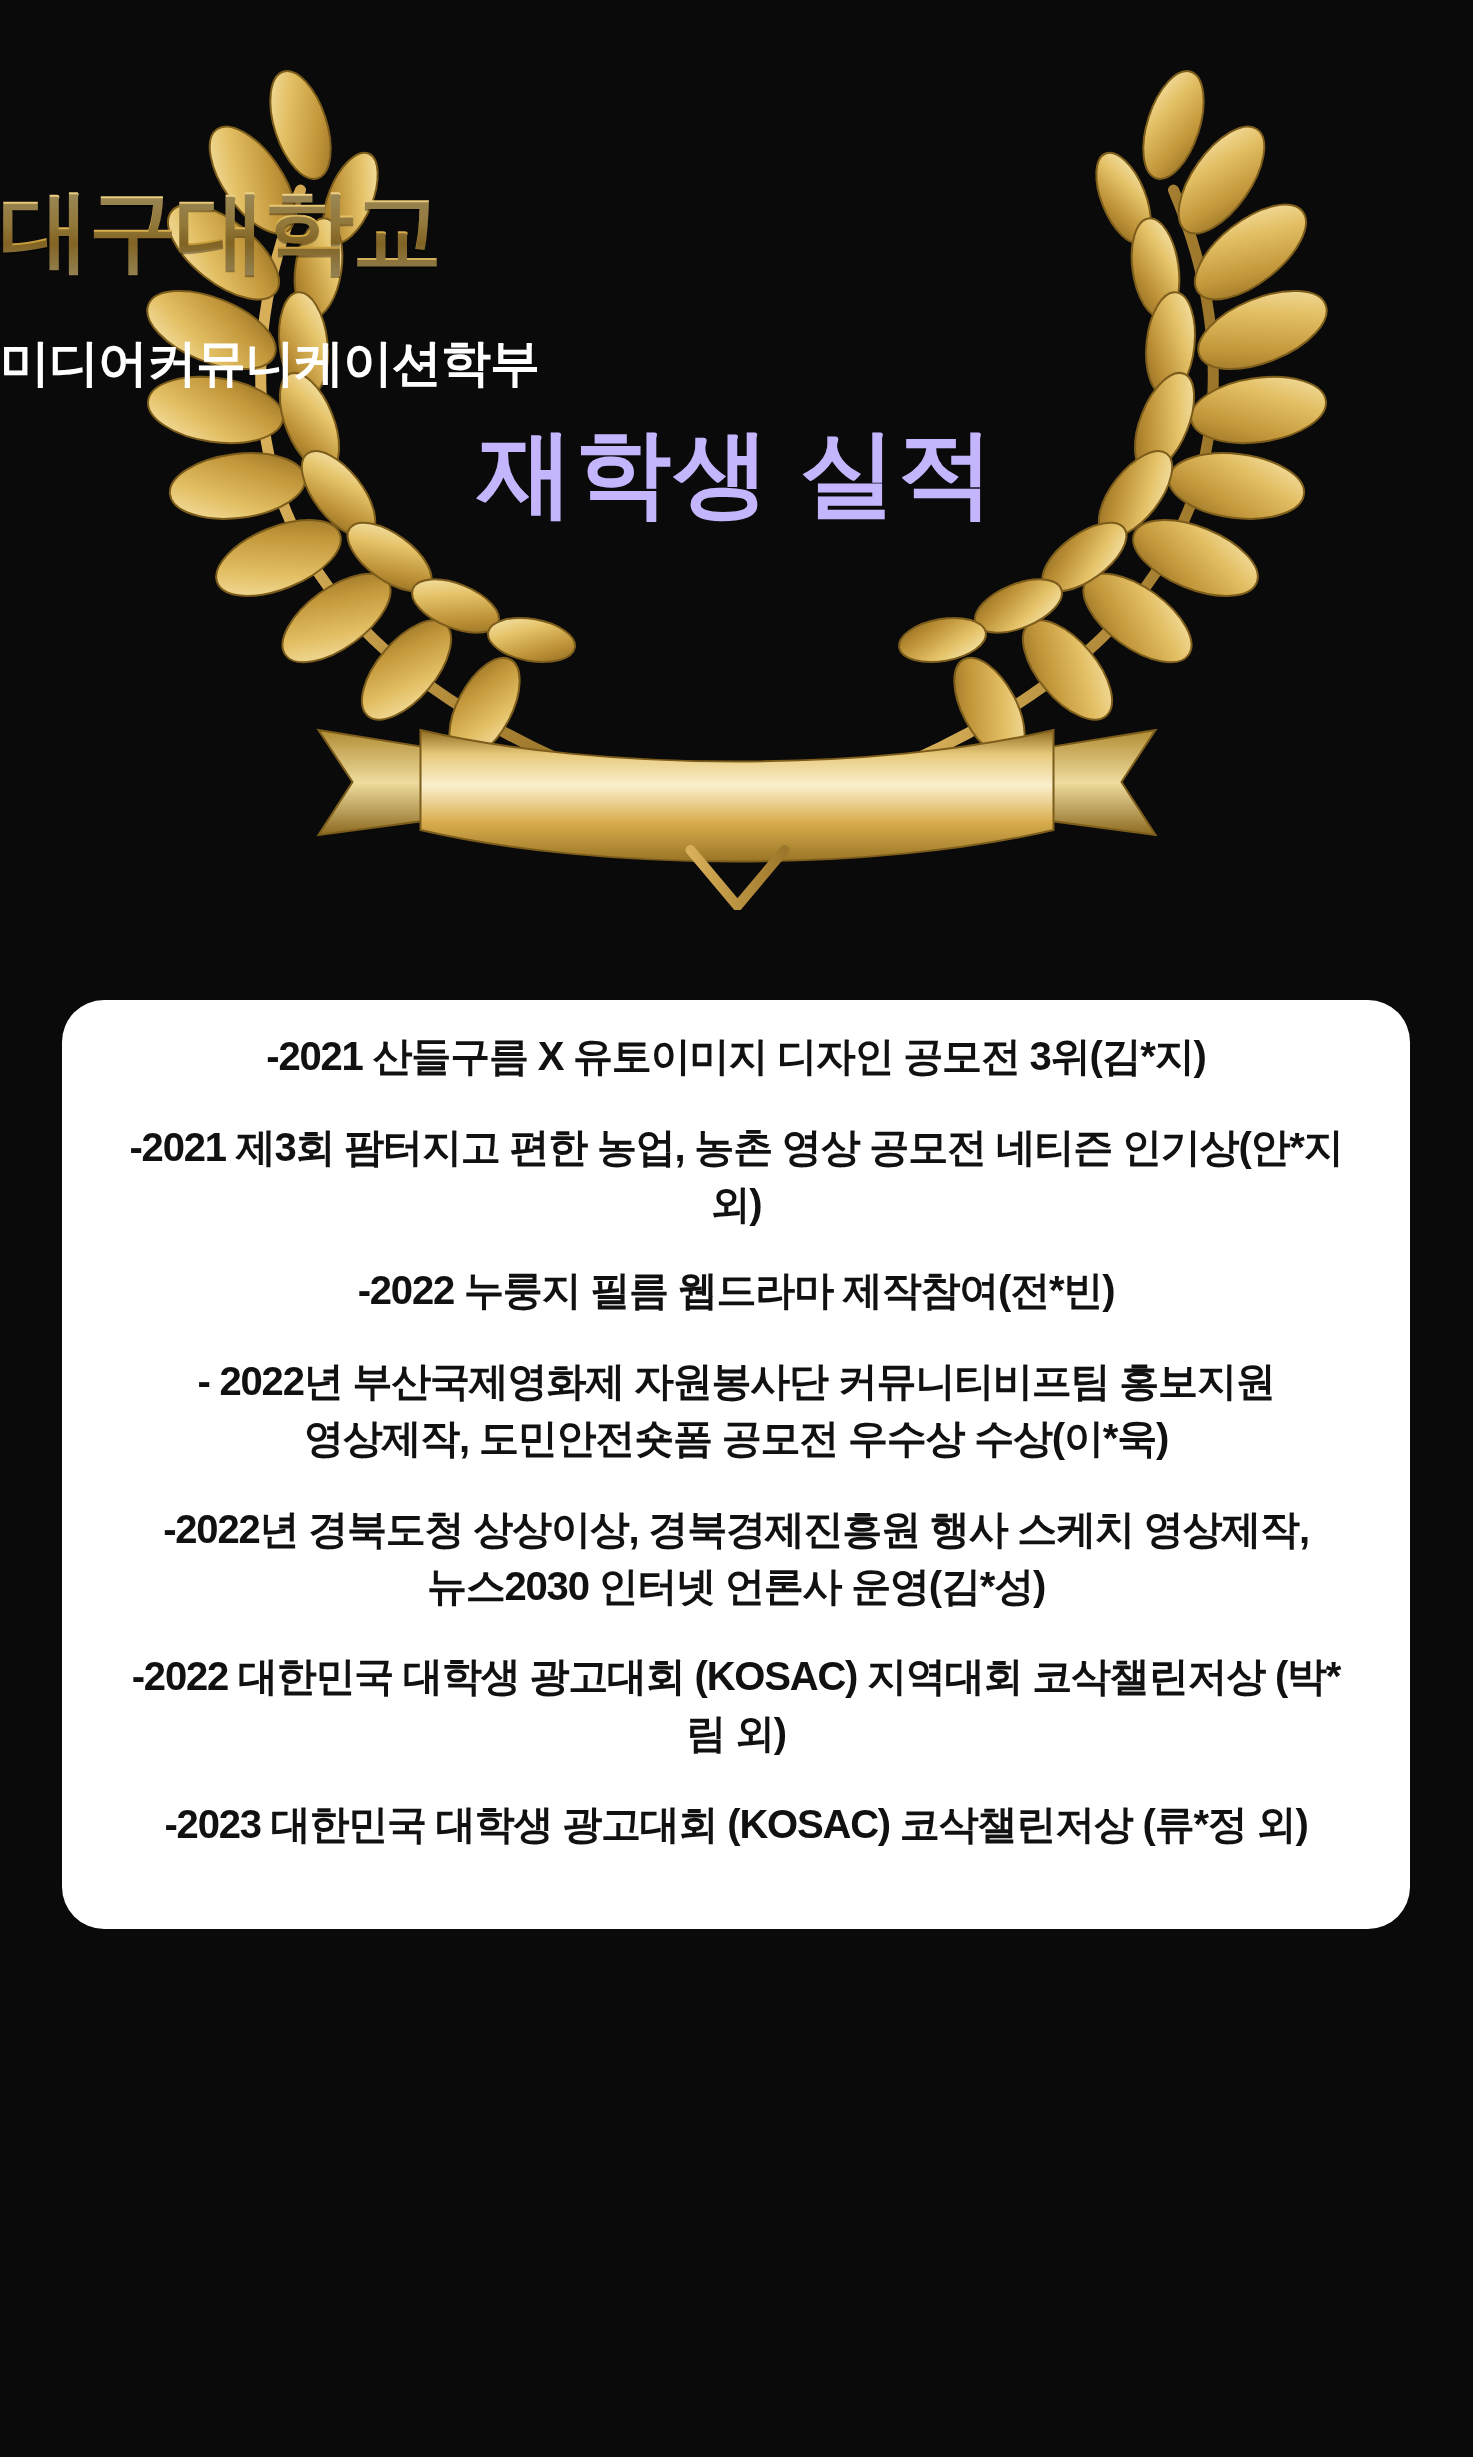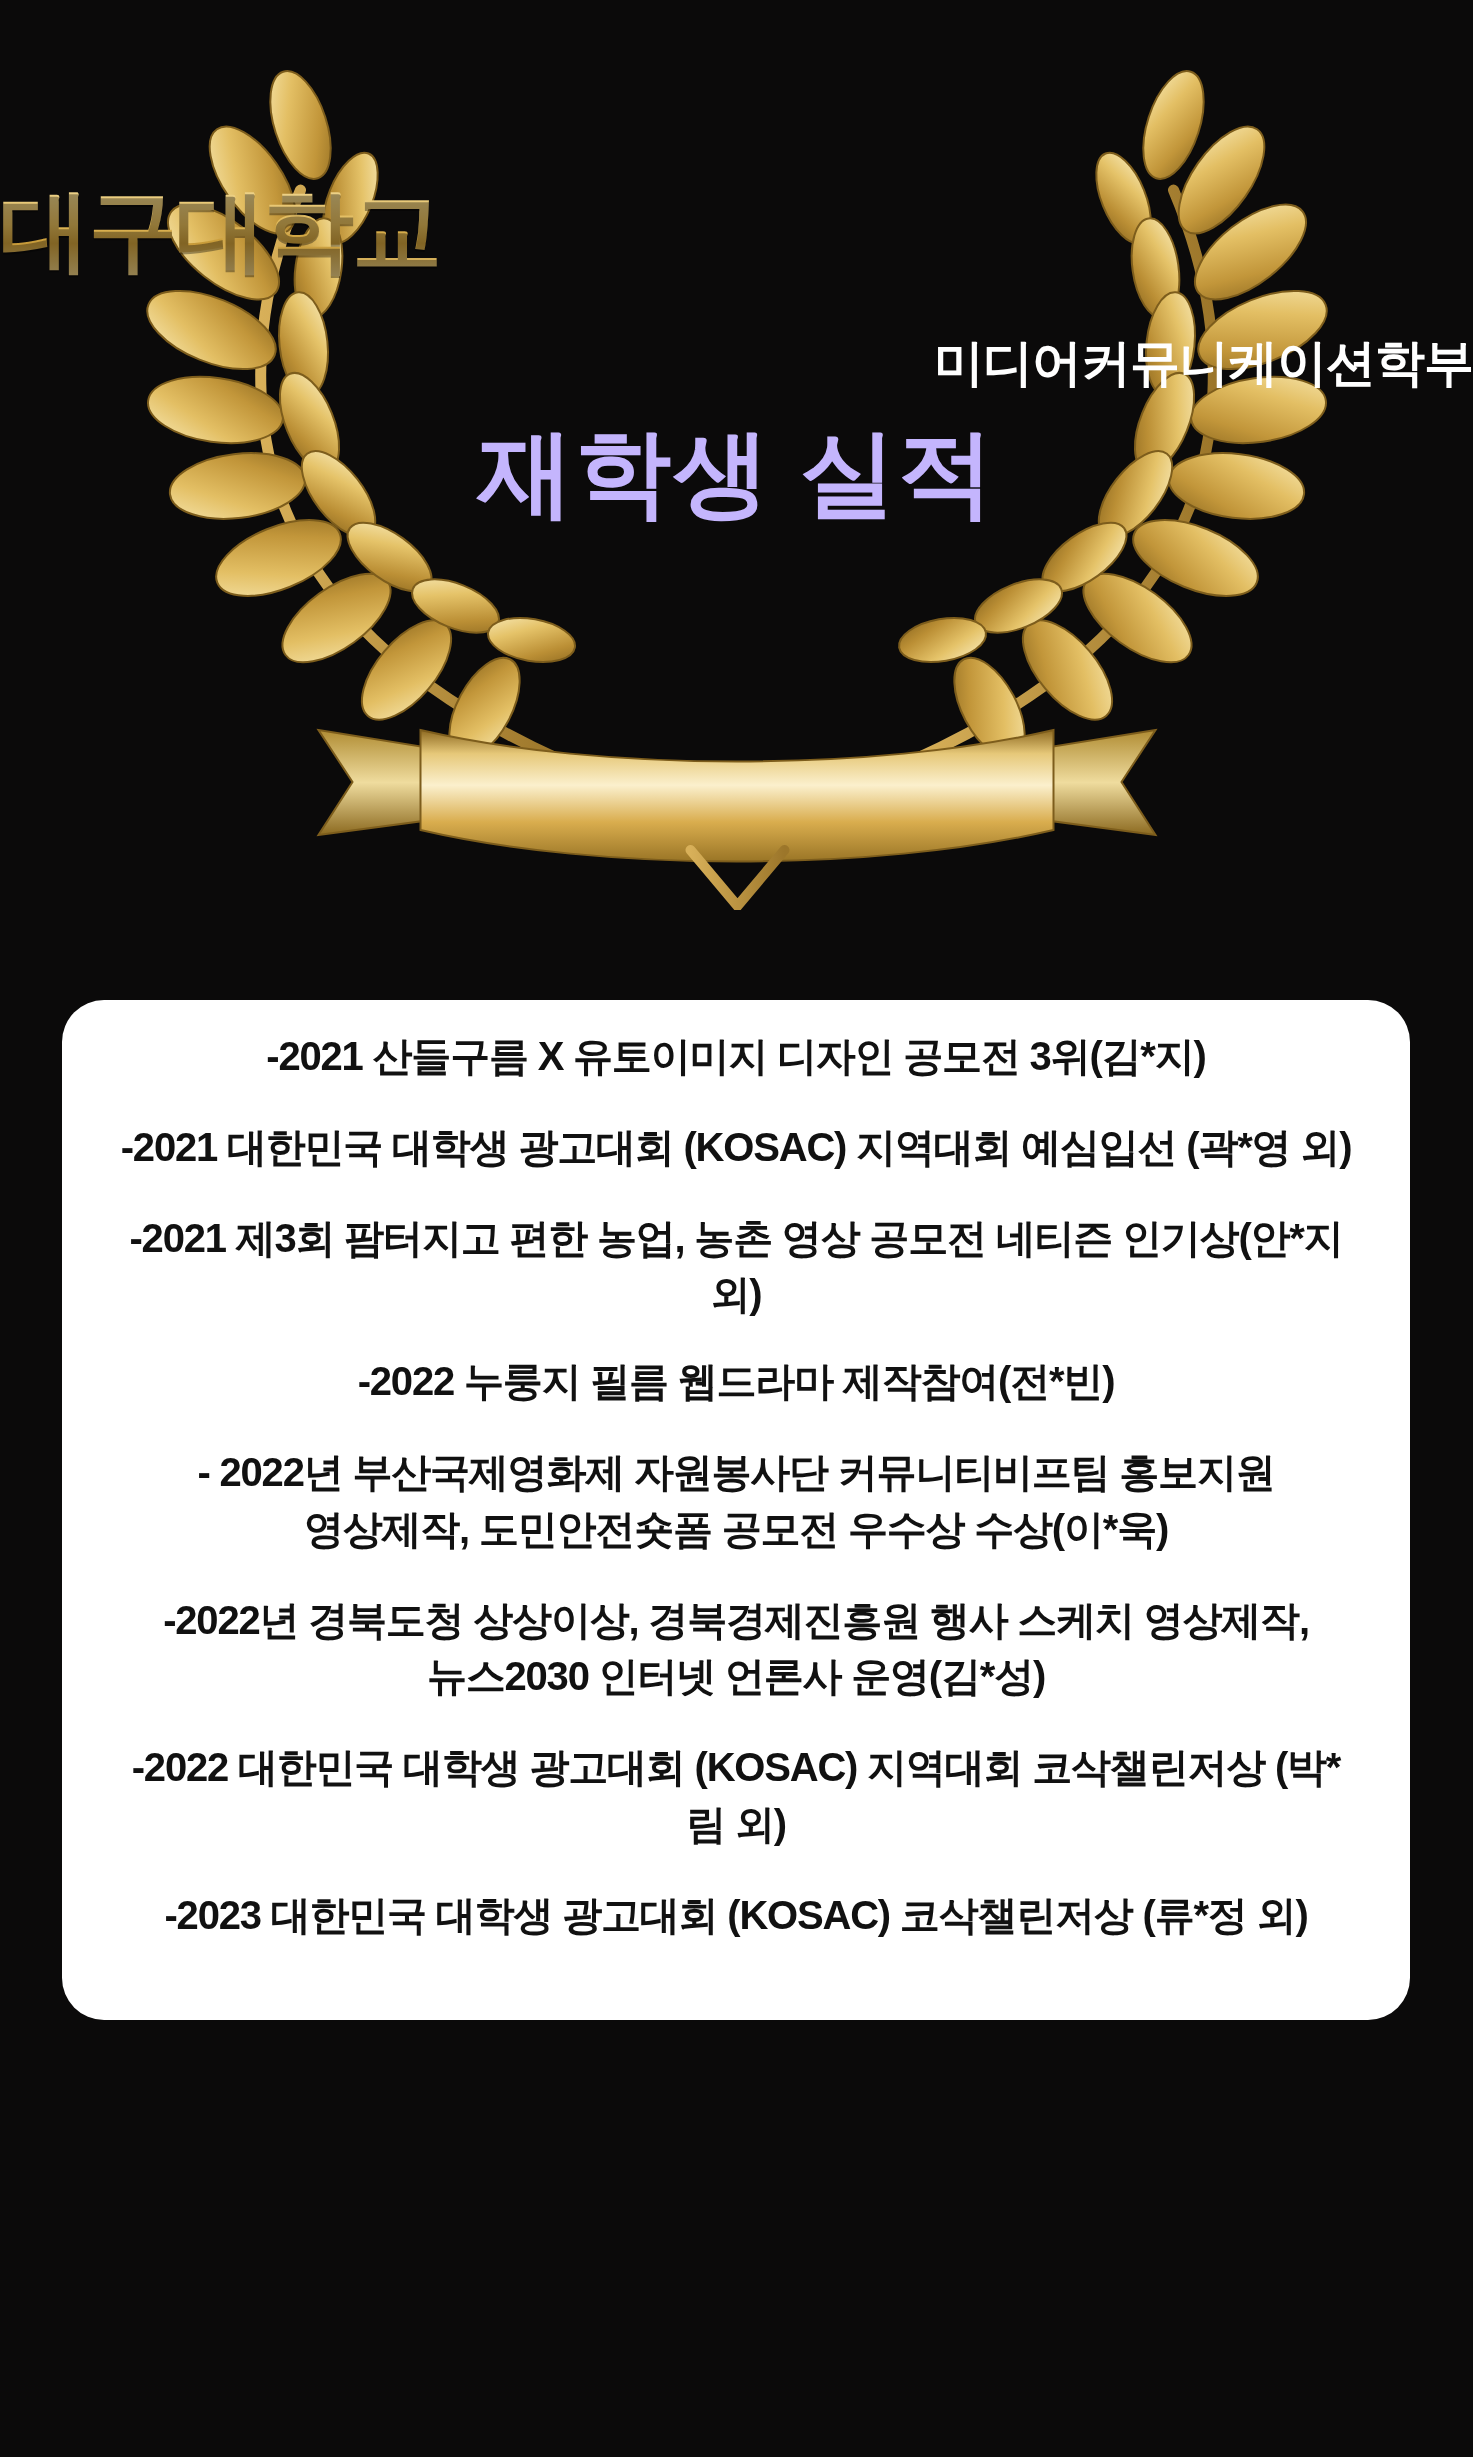--- a/index.html
+++ b/index.html
@@ -60,21 +60,21 @@
     -webkit-background-clip: text;
     background-clip: text;
     -webkit-text-fill-color: transparent;
     text-shadow: 0 2px 0 rgba(0,0,0,0.35);
   }
   .dept-name {
     position: absolute;
     top: 300px;
     left: 0;
     width: 1473px;
-    text-align: right;
+    text-align: left;
     font-size: 50px;
     font-weight: 700;
     letter-spacing: -1px;
     color: #ffffff;
   }
   .main-title {
     position: absolute;
     top: 380px;
     left: 0;
     width: 1473px;
@@ -213,21 +213,20 @@
 
     <div class="emblem-text">
       <div class="univ-name">대구대학교</div>
       <div class="dept-name">미디어커뮤니케이션학부</div>
       <div class="main-title">재학생 실적</div>
     </div>
   </div>
 
   <div class="card">
     <p class="entry">-2021 산들구름 X 유토이미지 디자인 공모전 3위(김*지)</p>
-    <p class="entry">-2021 대한민국 대학생 광고대회 (KOSAC) 지역대회 예심입선 (곽*영 외)</p>
     <p class="entry tight">-2021 제3회 팜터지고 편한 농업, 농촌 영상 공모전 네티즌 인기상(안*지 외)</p>
     <p class="entry">-2022 누룽지 필름 웹드라마 제작참여(전*빈)</p>
     <p class="entry">- 2022년 부산국제영화제 자원봉사단 커뮤니티비프팀 홍보지원 영상제작, 도민안전숏폼 공모전 우수상 수상(이*욱)</p>
     <p class="entry">-2022년 경북도청 상상이상, 경북경제진흥원 행사 스케치 영상제작, 뉴스2030 인터넷 언론사 운영(김*성)</p>
     <p class="entry">-2022 대한민국 대학생 광고대회 (KOSAC) 지역대회 코삭챌린저상 (박*림 외)</p>
     <p class="entry">-2023 대한민국 대학생 광고대회 (KOSAC) 코삭챌린저상 (류*정 외)</p>
   </div>
 
 </div>
 

